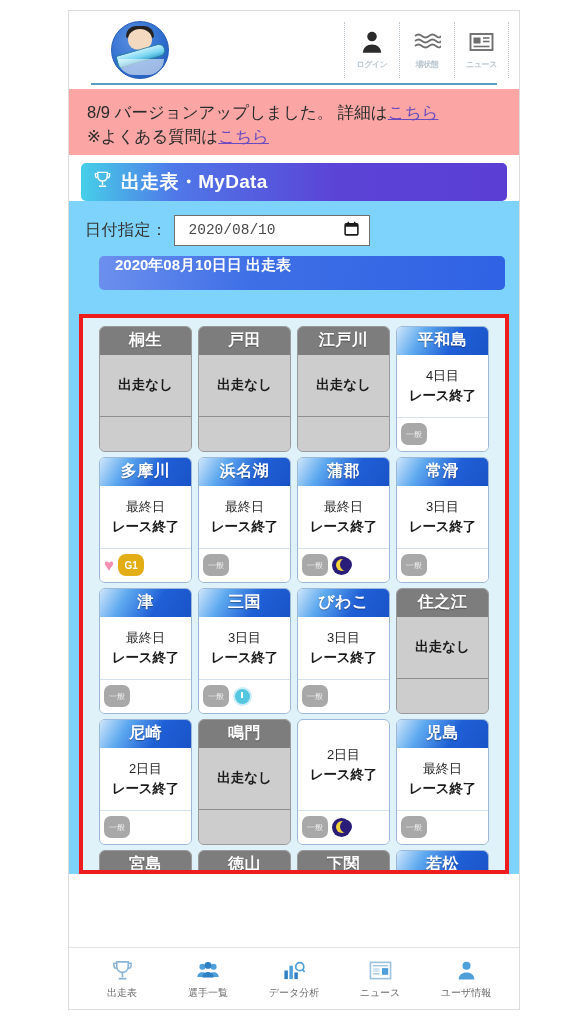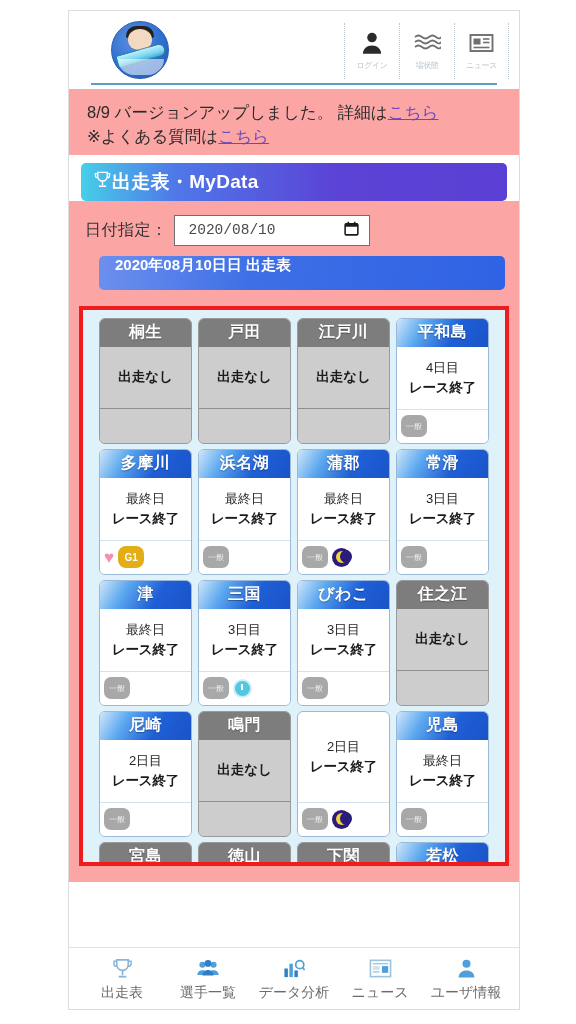--- a/index.html
+++ b/index.html
@@ -58,21 +58,21 @@
     border: 1px solid #2b7f9e;
   }
   .logo-arc {
     position: absolute; left: 6px; bottom: 3px;
     width: 46px; height: 16px;
     border-radius: 0 0 23px 23px;
     background: rgba(255,255,255,.55);
   }
   .header-nav {
     margin-left: auto; margin-right: 10px;
-    display: flex; align-items: flex-end; height: 58px;
+    display: flex; align-items: center; height: 58px; font-weight: bold;
   }
   .hnav-item {
     width: 55px; height: 56px;
     display: flex; flex-direction: column;
     align-items: center; justify-content: flex-start;
     border-left: 1px dotted #bcc6cc;
     padding-top: 4px;
   }
   .hnav-item:last-child { border-right: 1px dotted #bcc6cc; }
   .hnav-ico { height: 32px; display: flex; align-items: center; justify-content: center; }
@@ -92,30 +92,30 @@
     background: #fca5a5;
   }
   .notice-line { white-space: nowrap; }
   .notice a { color: #6a4bbd; text-decoration: underline; }
 
   
   .sec-title {
     margin: 8px 12px 0 12px;
     height: 38px; border-radius: 5px;
     background: linear-gradient(90deg,#46cfe8 0%, #4f78e8 22%, #5b43d6 60%, #5b3fd4 100%);
-    display: flex; align-items: center; 
+    display: flex; align-items: center; gap: 9px;
     padding: 0 12px;
     color: #fff; font-weight: bold; font-size: 19px;
     letter-spacing: .3px;
   }
 
   
   .cyan {
-    background: #fca5a5;
-    padding: 10px 0 16px 0;
+    background: #7dd3fc;
+    padding: 10px 0 0 0;
     min-height: 600px;
   }
   .date-row {
     display: flex; align-items: center;
     padding: 4px 0 8px 16px;
     font-size: 16px; color: #333;
   }
   .date-label { letter-spacing: .5px; }
   .date-input {
     margin-left: 6px;
@@ -130,21 +130,21 @@
     margin: 2px 14px 0 30px;
     height: 34px; border-radius: 5px;
     background: linear-gradient(100deg,#6d90ee 0%, #3e6fe6 38%, #2f62e4 100%);
     display: flex; align-items: flex-start;
     padding-left: 16px;
     color: #fff; font-weight: bold; font-size: 15px;
   }
 
   
   .hl-box {
-    margin: 16px 10px 0 10px;
+    margin: 24px 10px 0 10px;
     border: 4px solid #ee1c1c;
     padding: 8px 4px 0 4px;
     height: 560px; overflow: hidden;
     background: #dff2fa;
   }
   .venue-grid {
     display: grid;
     grid-template-columns: repeat(4, 1fr);
     gap: 5px 6px;
     padding: 0 12px;
@@ -235,21 +235,21 @@
     border-top: 1px solid #e2e2e2;
     display: flex; align-items: center; justify-content: space-around;
     padding: 0 10px;
   }
   .bn-item {
     display: flex; flex-direction: column;
     align-items: center; justify-content: center; gap: 2px;
     width: 76px;
   }
   .bn-ico { height: 26px; display: flex; align-items: center; justify-content: center; }
-  .bn-label { font-size: 14px; color: #6b6b6b; white-space: nowrap; font-family: Liberation Mono, monospace; }
+  .bn-label { font-size: 10px; color: #6b6b6b; white-space: nowrap; font-family: Liberation Mono, monospace; }
 </style>
 </head>
 <body>
 
 <div class="phone">
 
   <div class="header">
     <div class="logo">
       <div class="logo-circle">
         <div class="logo-hair"></div>

